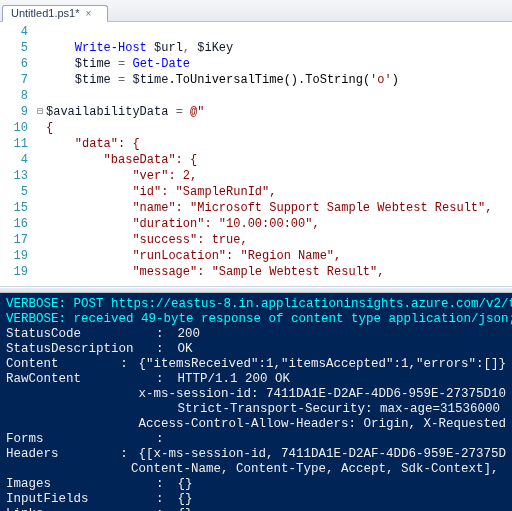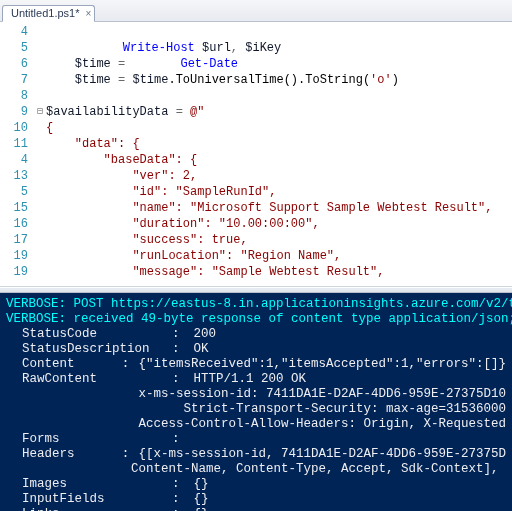--- a/index.html
+++ b/index.html
@@ -19,21 +19,21 @@
     height: 22px;
     display: flex;
     align-items: flex-end;
     padding-left: 2px;
   }
   .tab {
     background: #fff;
     border: 1px solid #9aa6bb;
     border-bottom: 1px solid #fff;
     border-radius: 3px 3px 0 0;
-    padding: 1px 3px 2px 8px;
+    padding: 1px 16px 2px 8px;
     font-family: "Segoe UI", Tahoma, sans-serif;
     font-size: 11px;
     color: #2b3a55;
     display: flex;
     align-items: flex-end;
     position: relative;
     top: 1px;
   }
   .tab .close {
     margin-left: 6px;
@@ -63,21 +63,21 @@
   }
   .fold {
     width: 12px;
     color: #888;
     font-size: 10px;
     line-height: 16px;
     text-align: center;
     user-select: none;
   }
   .code { flex: 1; overflow: hidden; color: #000; }
-  .cmd { color: #0000ff; margin-left: 48px; }      
+  .cmd { color: #0000ff; }      
   .varOrange { color:#0f172a; } 
   .str { color: #8b0000; }      
   .op  { color: #696969; }
   .mem { color: #000; }
   .splitter {
     height: 6px;
     background: linear-gradient(#e8ecf3,#dfe4ec);
     border-top: 1px solid #fff;
     border-bottom: 1px solid #b9c0cc;
   }
@@ -85,21 +85,21 @@
     flex: 1;
     background: #012456;
     color: #eeedf0;
     padding: 4px 6px 8px 6px;
     overflow: hidden;
     white-space: pre;
     line-height: 15px;
     font-size: 12.5px;
   }
   .verbose { color: #00ffff; }
-  .row { display:flex;margin-left:16px; }
+  .row { display:flex; }
   .key { width: 150px; }
   .colon { width: 14px; }
 </style>
 </head>
 <body>
 
 <div class="tab-bar">
   <div class="tab">
     <span>Untitled1.ps1*</span>
     <span class="close">×</span>

